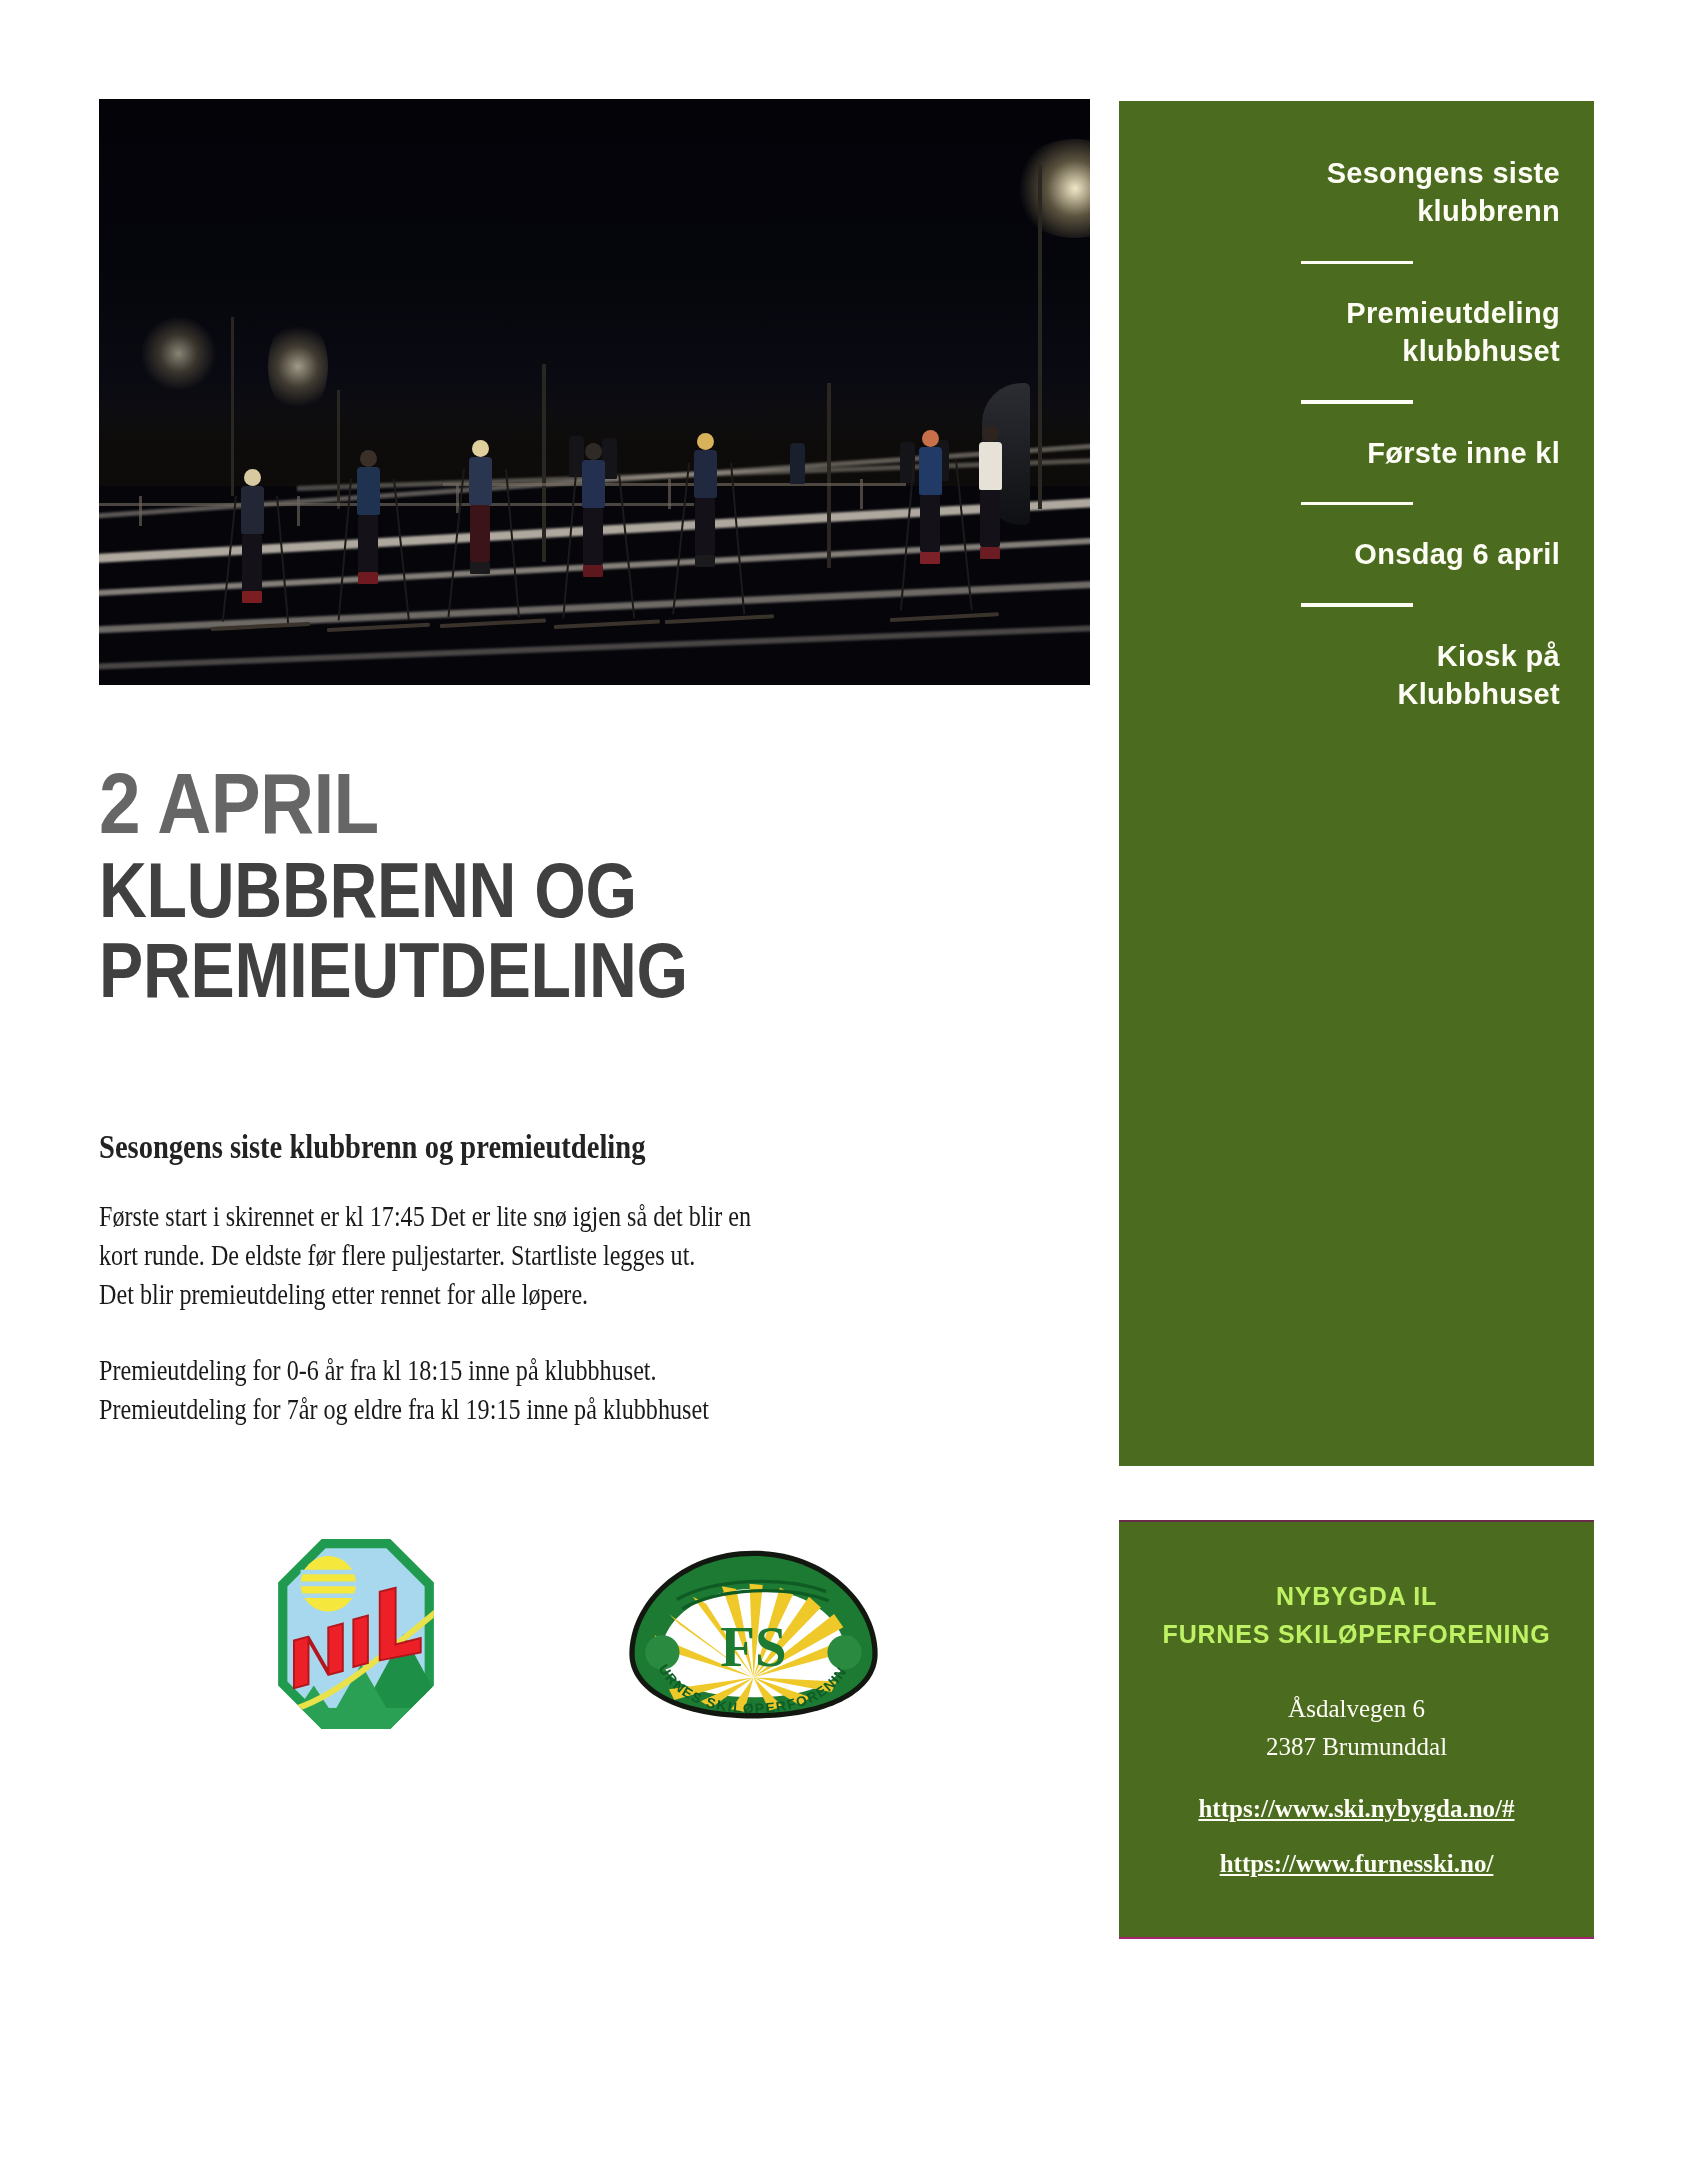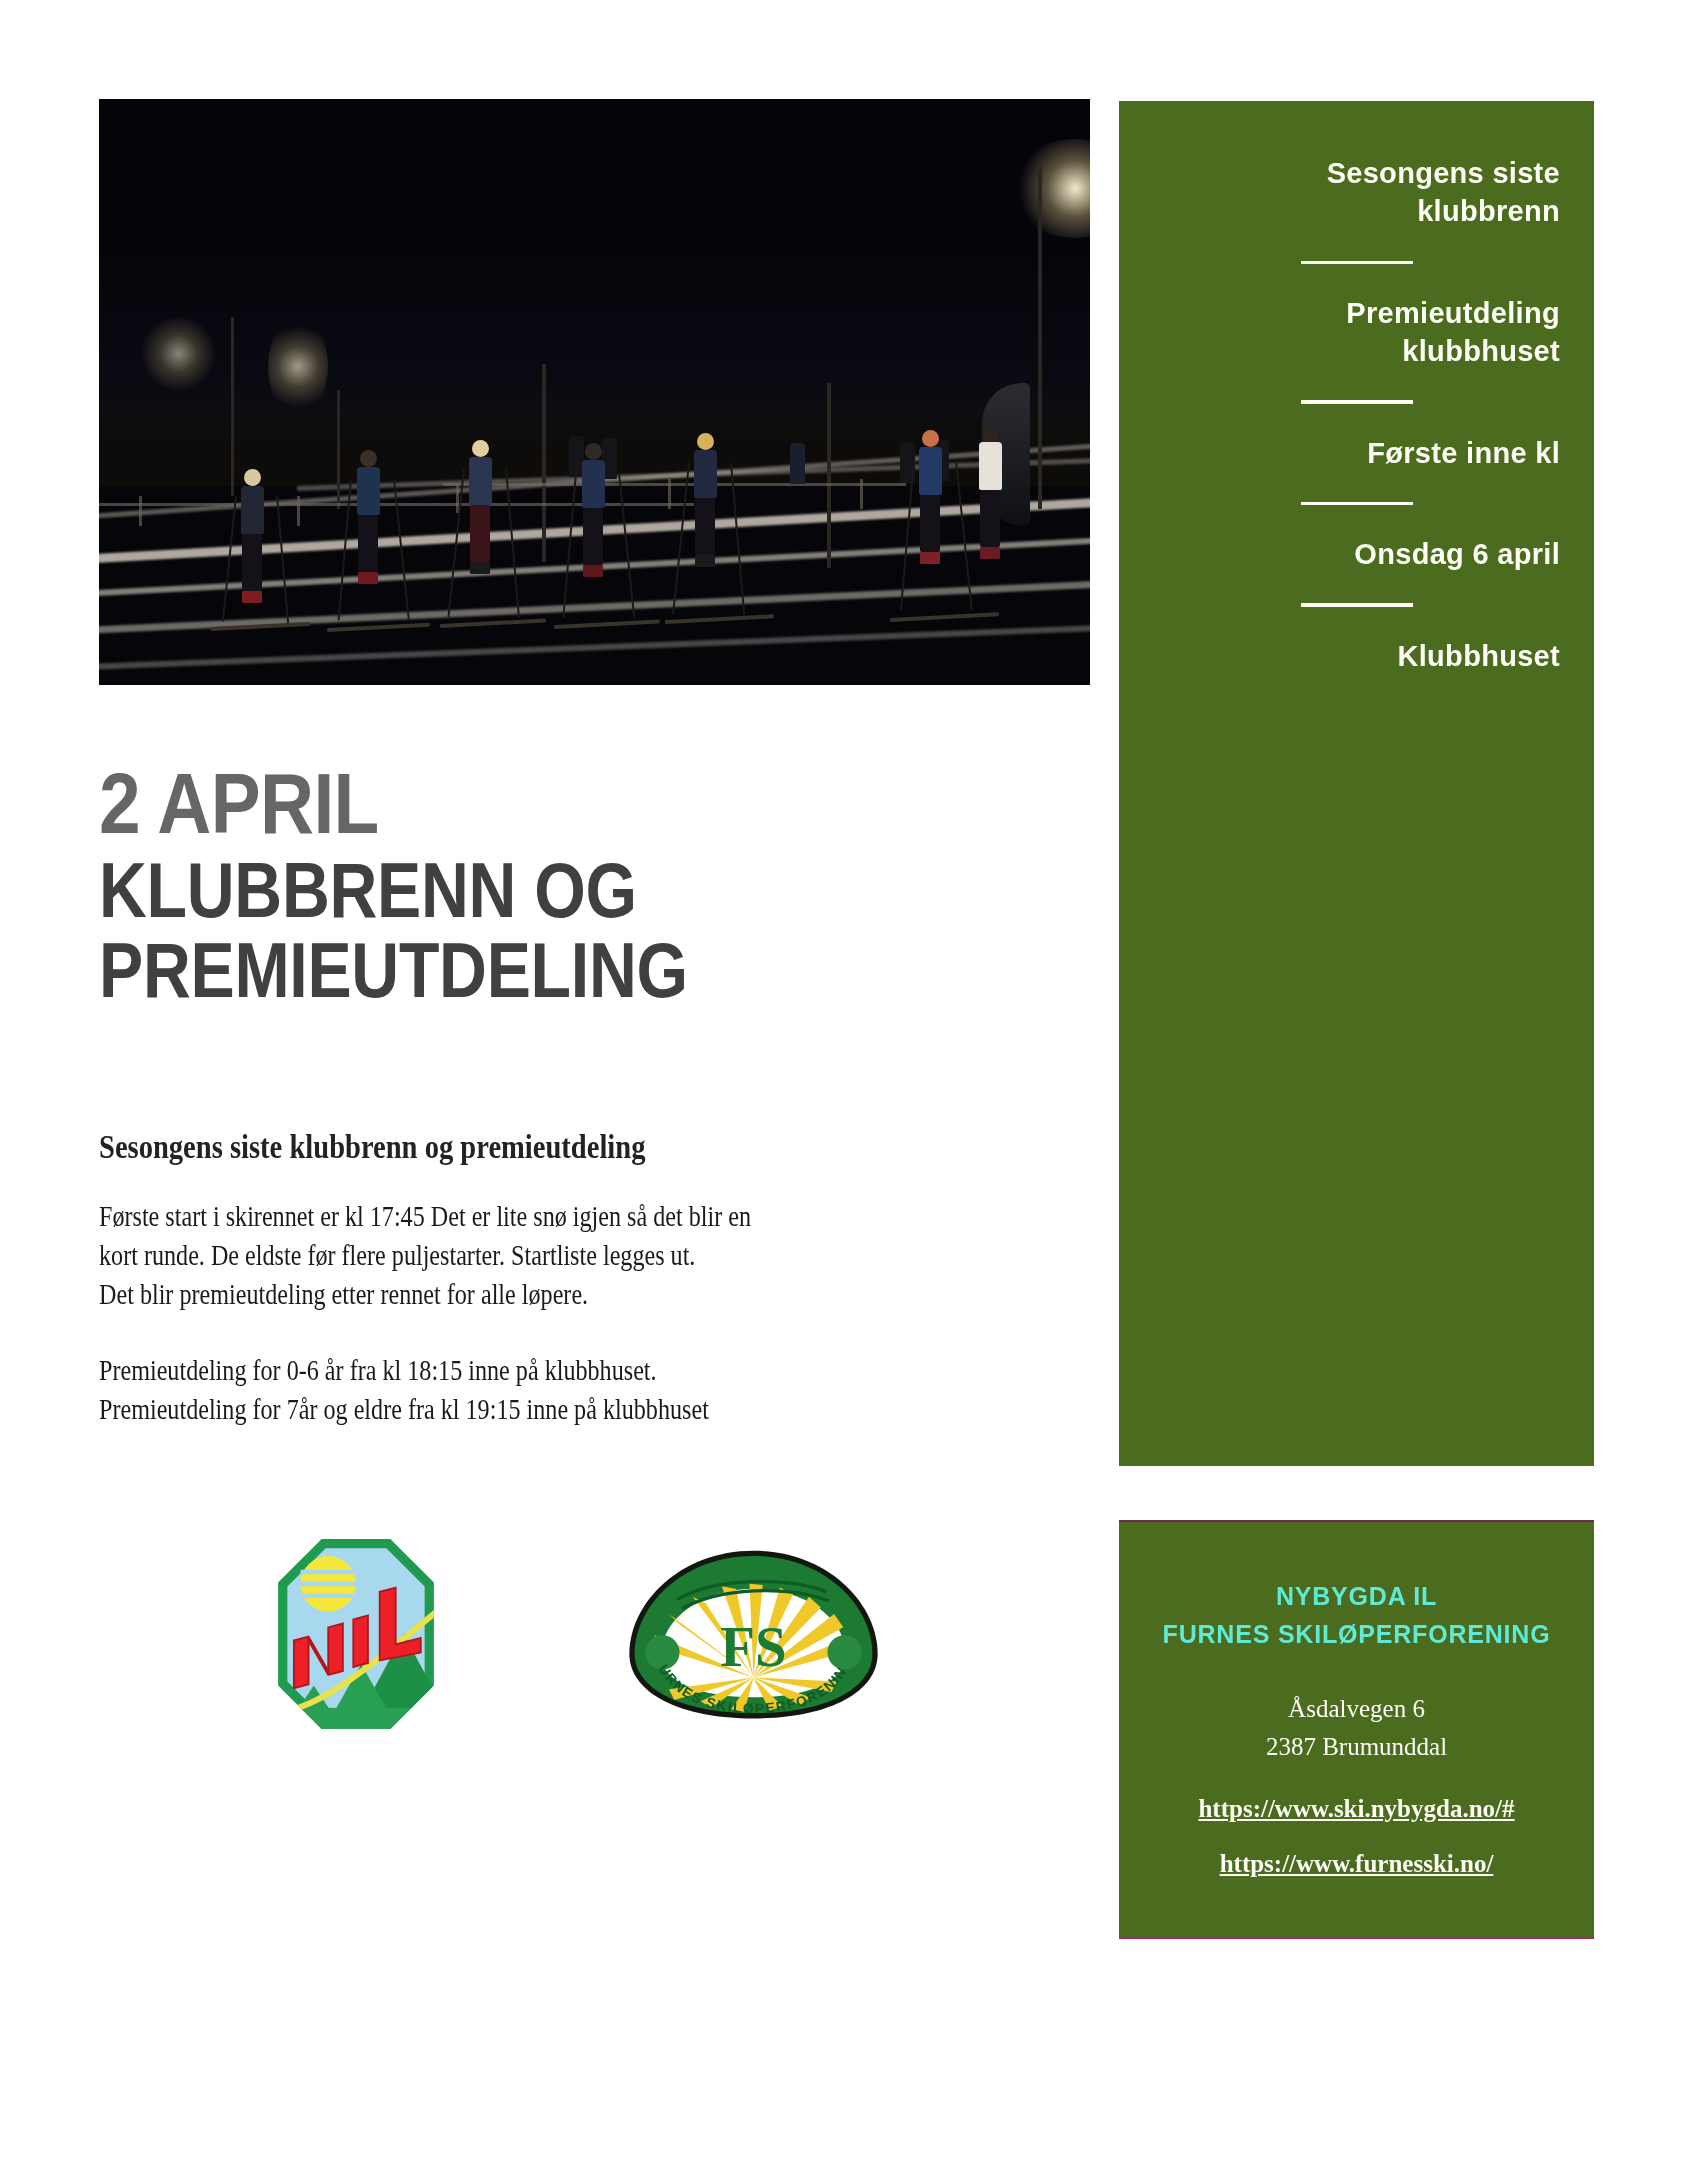--- a/index.html
+++ b/index.html
@@ -228,21 +228,21 @@
   .rule {
     width: 112px;
     height: 3.3px;
     background: #fdfdf6;
     margin: 30px auto 30px auto;
   }
 
   .foot-title {
     font-family: "Liberation Sans", sans-serif;
     font-weight: 700;
-    color: #5eead4;
+    color: #bef264;
     font-size: 25px;
     line-height: 1.5;
     letter-spacing: 0.8px;
     margin: 0 0 37px 0;
   }
   .foot-addr {
     font-family: "Liberation Serif", serif;
     color: #fdfdf6;
     font-size: 25px;
     line-height: 1.5;
@@ -498,20 +498,21 @@
 
   <div class="rule"></div>
 
   <div class="g-line">
     <p class="g-item">Onsdag 6 april</p>
   </div>
 
   <div class="rule"></div>
 
   <div class="g-line">
+    <p class="g-item">Kiosk på</p>
     <p class="g-item">Klubbhuset</p>
   </div>
 
 </div>
 
 <div class="panel panel-foot">
   <div class="foot-title">
     <div>NYBYGDA IL</div>
     <div>FURNES SKILØPERFORENING</div>
   </div>

